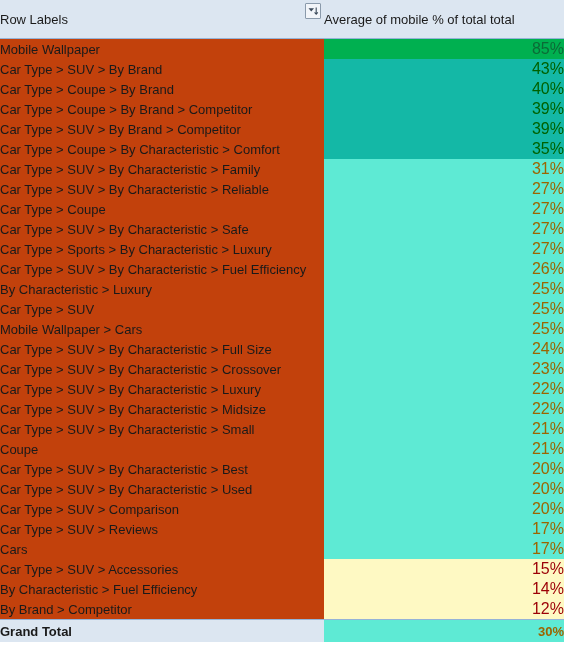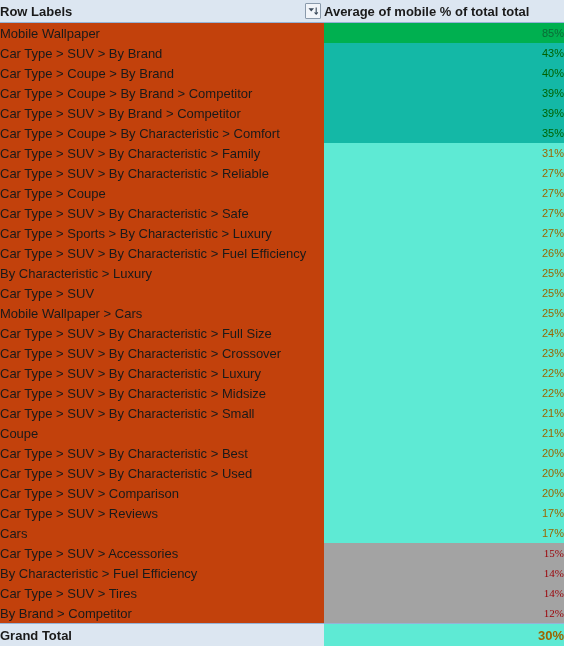--- a/index.html
+++ b/index.html
@@ -18,25 +18,25 @@
     border-collapse: collapse;
     table-layout: fixed;
   }
   #pivot-table td, #pivot-table th {
     padding: 0;
     margin: 0;
     vertical-align: middle;
   }
   
   .hdr-row th {
-    height: 22px;
+    height: 38px;
     background: #DCE6F1;
     color: #1a1a1a;
     font-size: 13px;
-    font-weight: bold;
+    font-weight: normal;
     border-bottom: 1px solid #95b3d7;
   }
   th.hdr-labels {
     text-align: left;
     padding-left: 4px;
     position: relative;
   }
   th.hdr-value {
     text-align: left;
     padding-left: 5px;
@@ -69,27 +69,27 @@
     color: #1a1a1a;
     text-align: left;
     padding-left: 3px;
     white-space: nowrap;
     overflow: hidden;
   }
   td.val {
     text-align: right;
     padding-right: 6px;
     white-space: nowrap;
-    font-size: 11px;
+    font-size: 16px;
   }
   
   td.val.band-dark  { background: #00B050; color: #0b6b36; }
   td.val.band-green { background: #14b8a6; color: #006100; }
   td.val.band-amber { background: #5eead4; color: #9C6500; }
-  td.val.band-pink  { background: #a3a3a3; color: #9C0006; font-family: Liberation Serif, serif; }
+  td.val.band-pink  { background: #fef9c3; color: #9C0006; }
 
   
   .total-row td {
     height: 22px;
     font-weight: bold;
     font-size: 13px;
     border-top: 1px solid #95b3d7;
   }
   .total-row td.lbl {
     background: #DCE6F1;
@@ -228,24 +228,20 @@
       </tr>
       <tr class="data-row">
         <td class="lbl">Car Type &gt; SUV &gt; Accessories</td>
         <td class="val band-pink">15%</td>
       </tr>
       <tr class="data-row">
         <td class="lbl">By Characteristic &gt; Fuel Efficiency</td>
         <td class="val band-pink">14%</td>
       </tr>
       <tr class="data-row">
-        <td class="lbl">Car Type &gt; SUV &gt; Tires</td>
-        <td class="val band-pink">14%</td>
-      </tr>
-      <tr class="data-row">
         <td class="lbl">By Brand &gt; Competitor</td>
         <td class="val band-pink">12%</td>
       </tr>
     </tbody>
   <tfoot>
     <tr class="total-row">
       <td class="lbl">Grand Total</td>
       <td class="val band-amber" id="total-val">30%</td>
     </tr>
   </tfoot>

